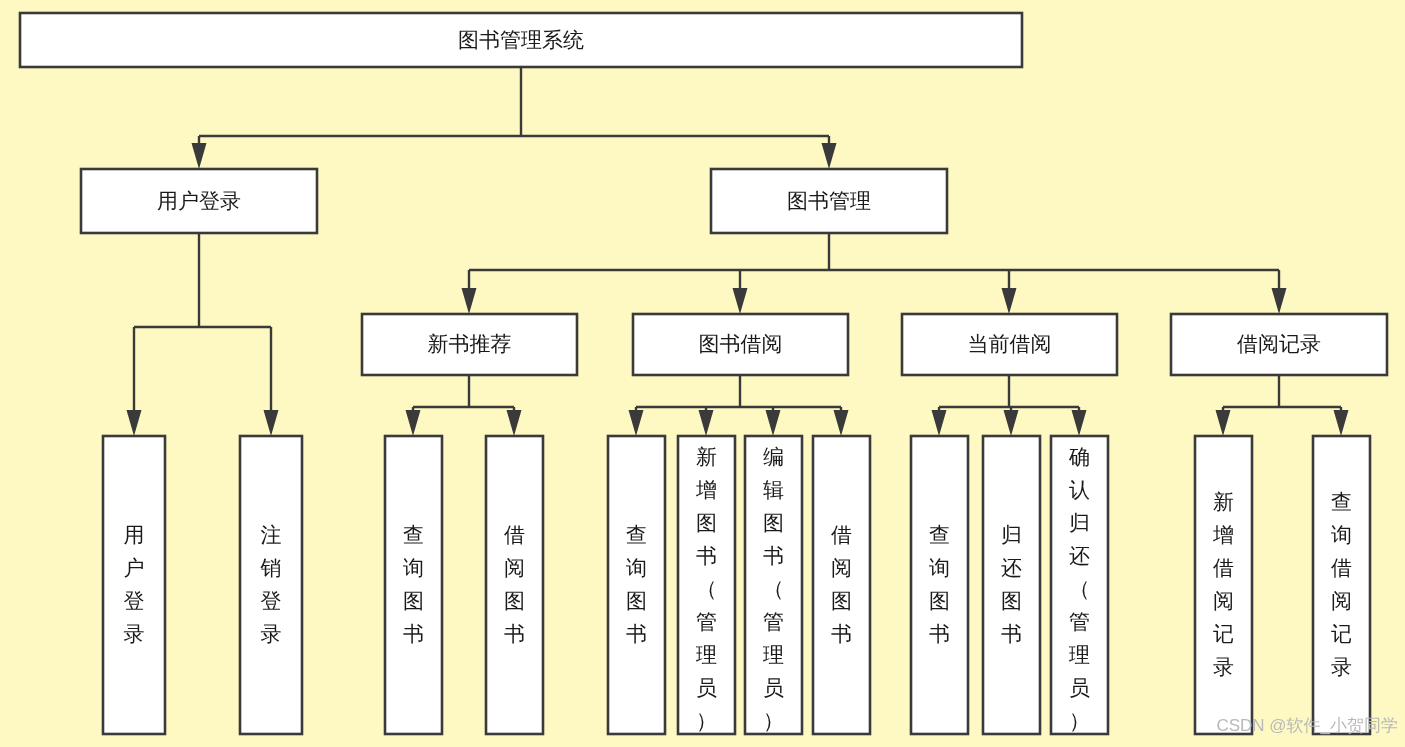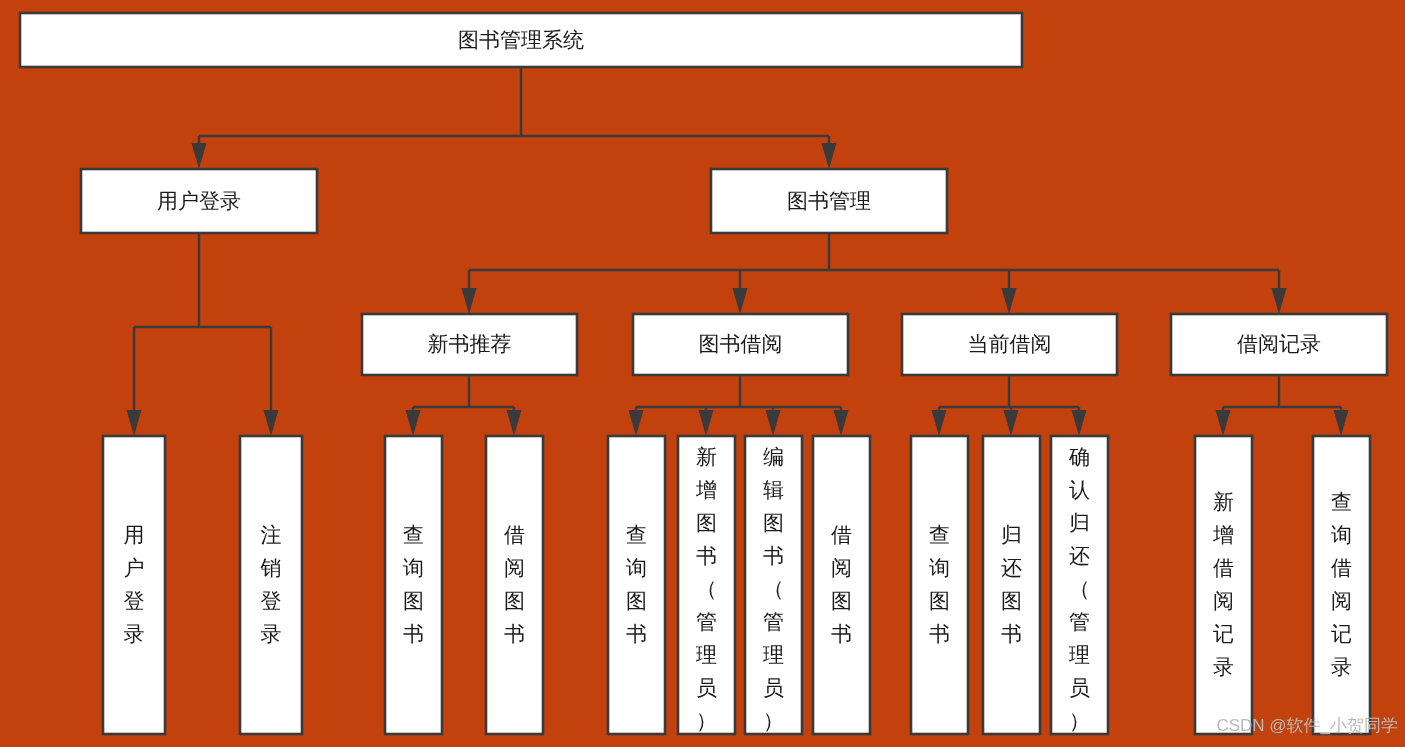--- a/index.html
+++ b/index.html
@@ -9,21 +9,21 @@
     background: #ffffff;
   }
   body {
     font-family: "Liberation Sans", "DejaVu Sans", sans-serif;
     color: #1a1a1a;
   }
   #diagram-root {
     position: relative;
     width: 1405px;
     height: 747px;
-    background: #c2410c;
+    background: #fef9c3;
     overflow: hidden;
   }
   svg.diagram-canvas {
     position: absolute;
     left: 0;
     top: 0;
     width: 1405px;
     height: 747px;
     display: block;
   }

